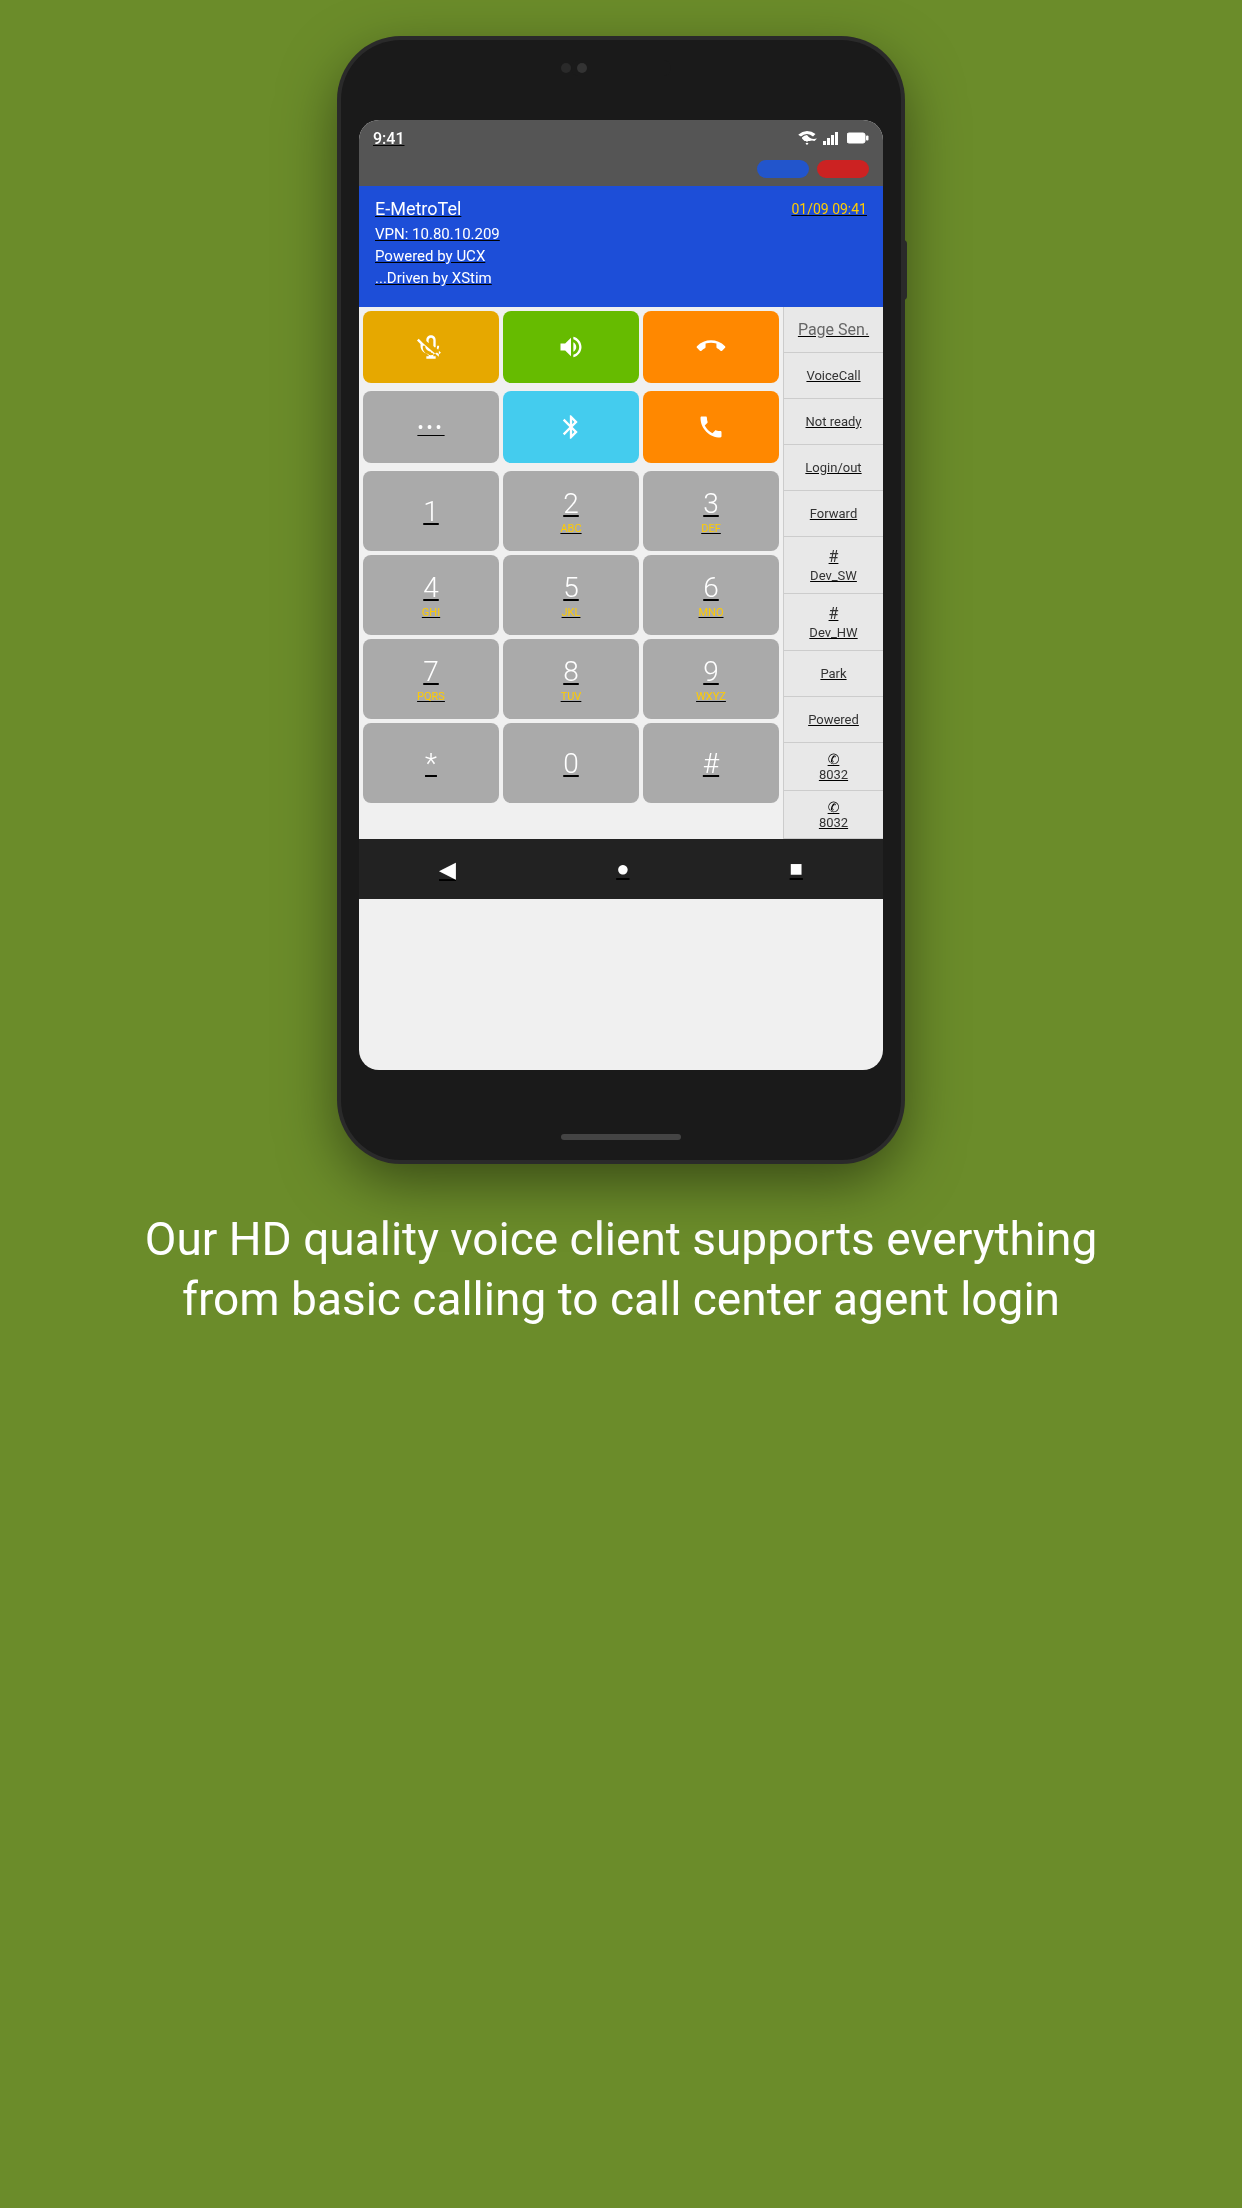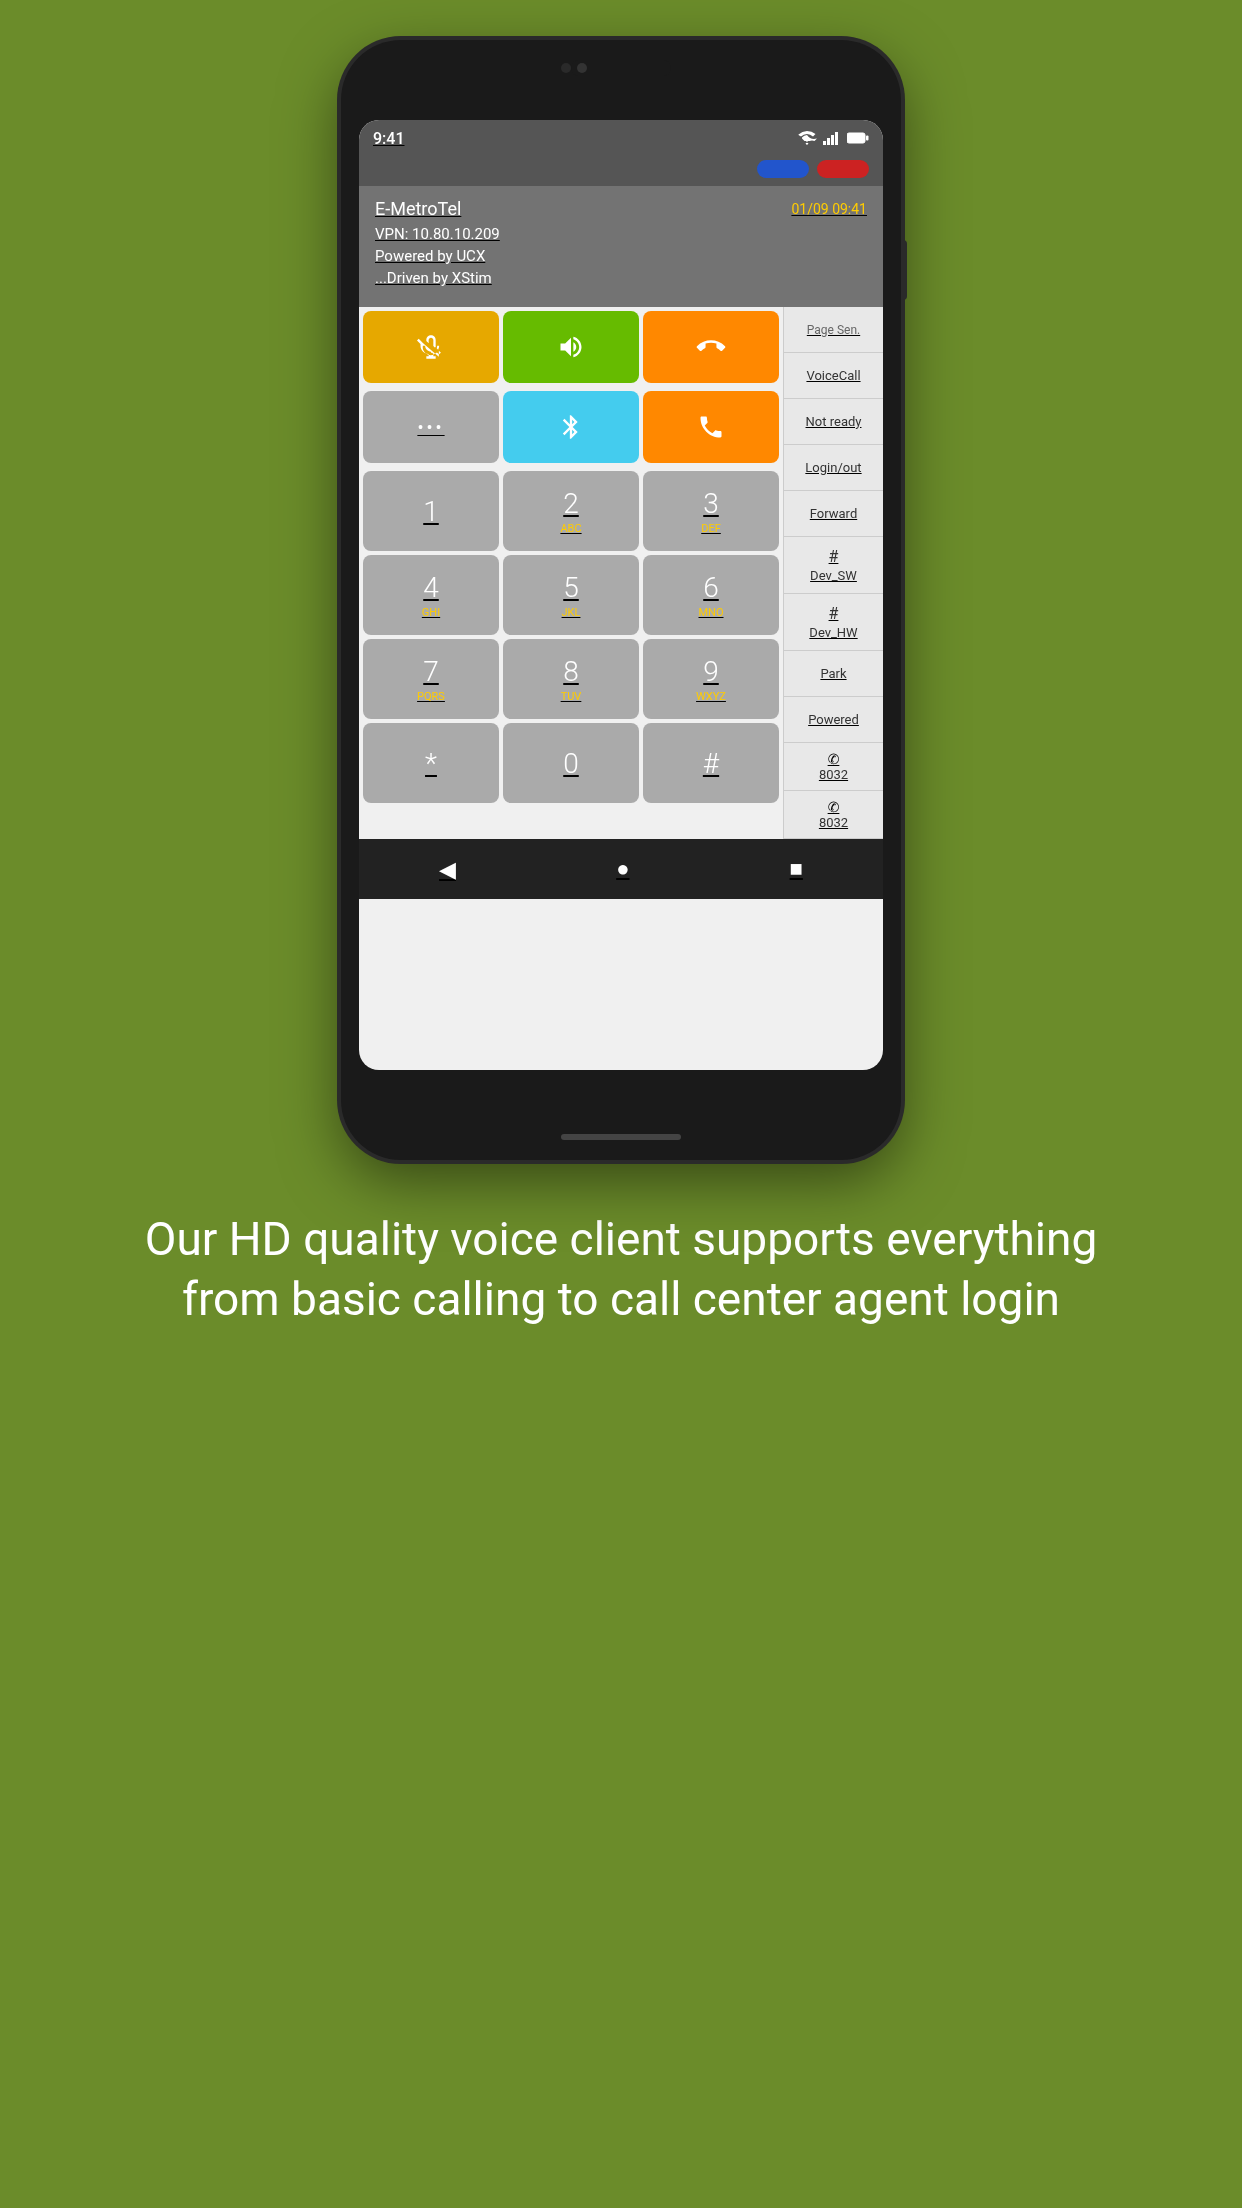--- a/index.html
+++ b/index.html
@@ -85,21 +85,21 @@
 
     .pill-red {
       background: #cc2222;
       width: 52px;
       height: 18px;
       border-radius: 9px;
     }
 
     
     .info-section {
-      background: #737373;
+      background: #1d4ed8;
       padding: 12px 16px 16px;
     }
 
     .info-header {
       display: flex;
       justify-content: space-between;
       align-items: center;
       margin-bottom: 6px;
     }
 
@@ -470,21 +470,21 @@
               <span class="num">0</span>
             </div>
             <div class="dial-key">
               <span class="num">#</span>
             </div>
           </div>
 
         </div>
 
         <div class="side-panel">
-          <div class="side-btn" style="font-size:12px; color:#666;">
+          <div class="side-btn" style="font-size:16px; color:#666;">
             <span>Page Sen.</span>
           </div>
           <div class="side-btn">
             <span>VoiceCall</span>
           </div>
           <div class="side-btn">
             <span>Not ready</span>
           </div>
           <div class="side-btn">
             <span>Login/out</span>

